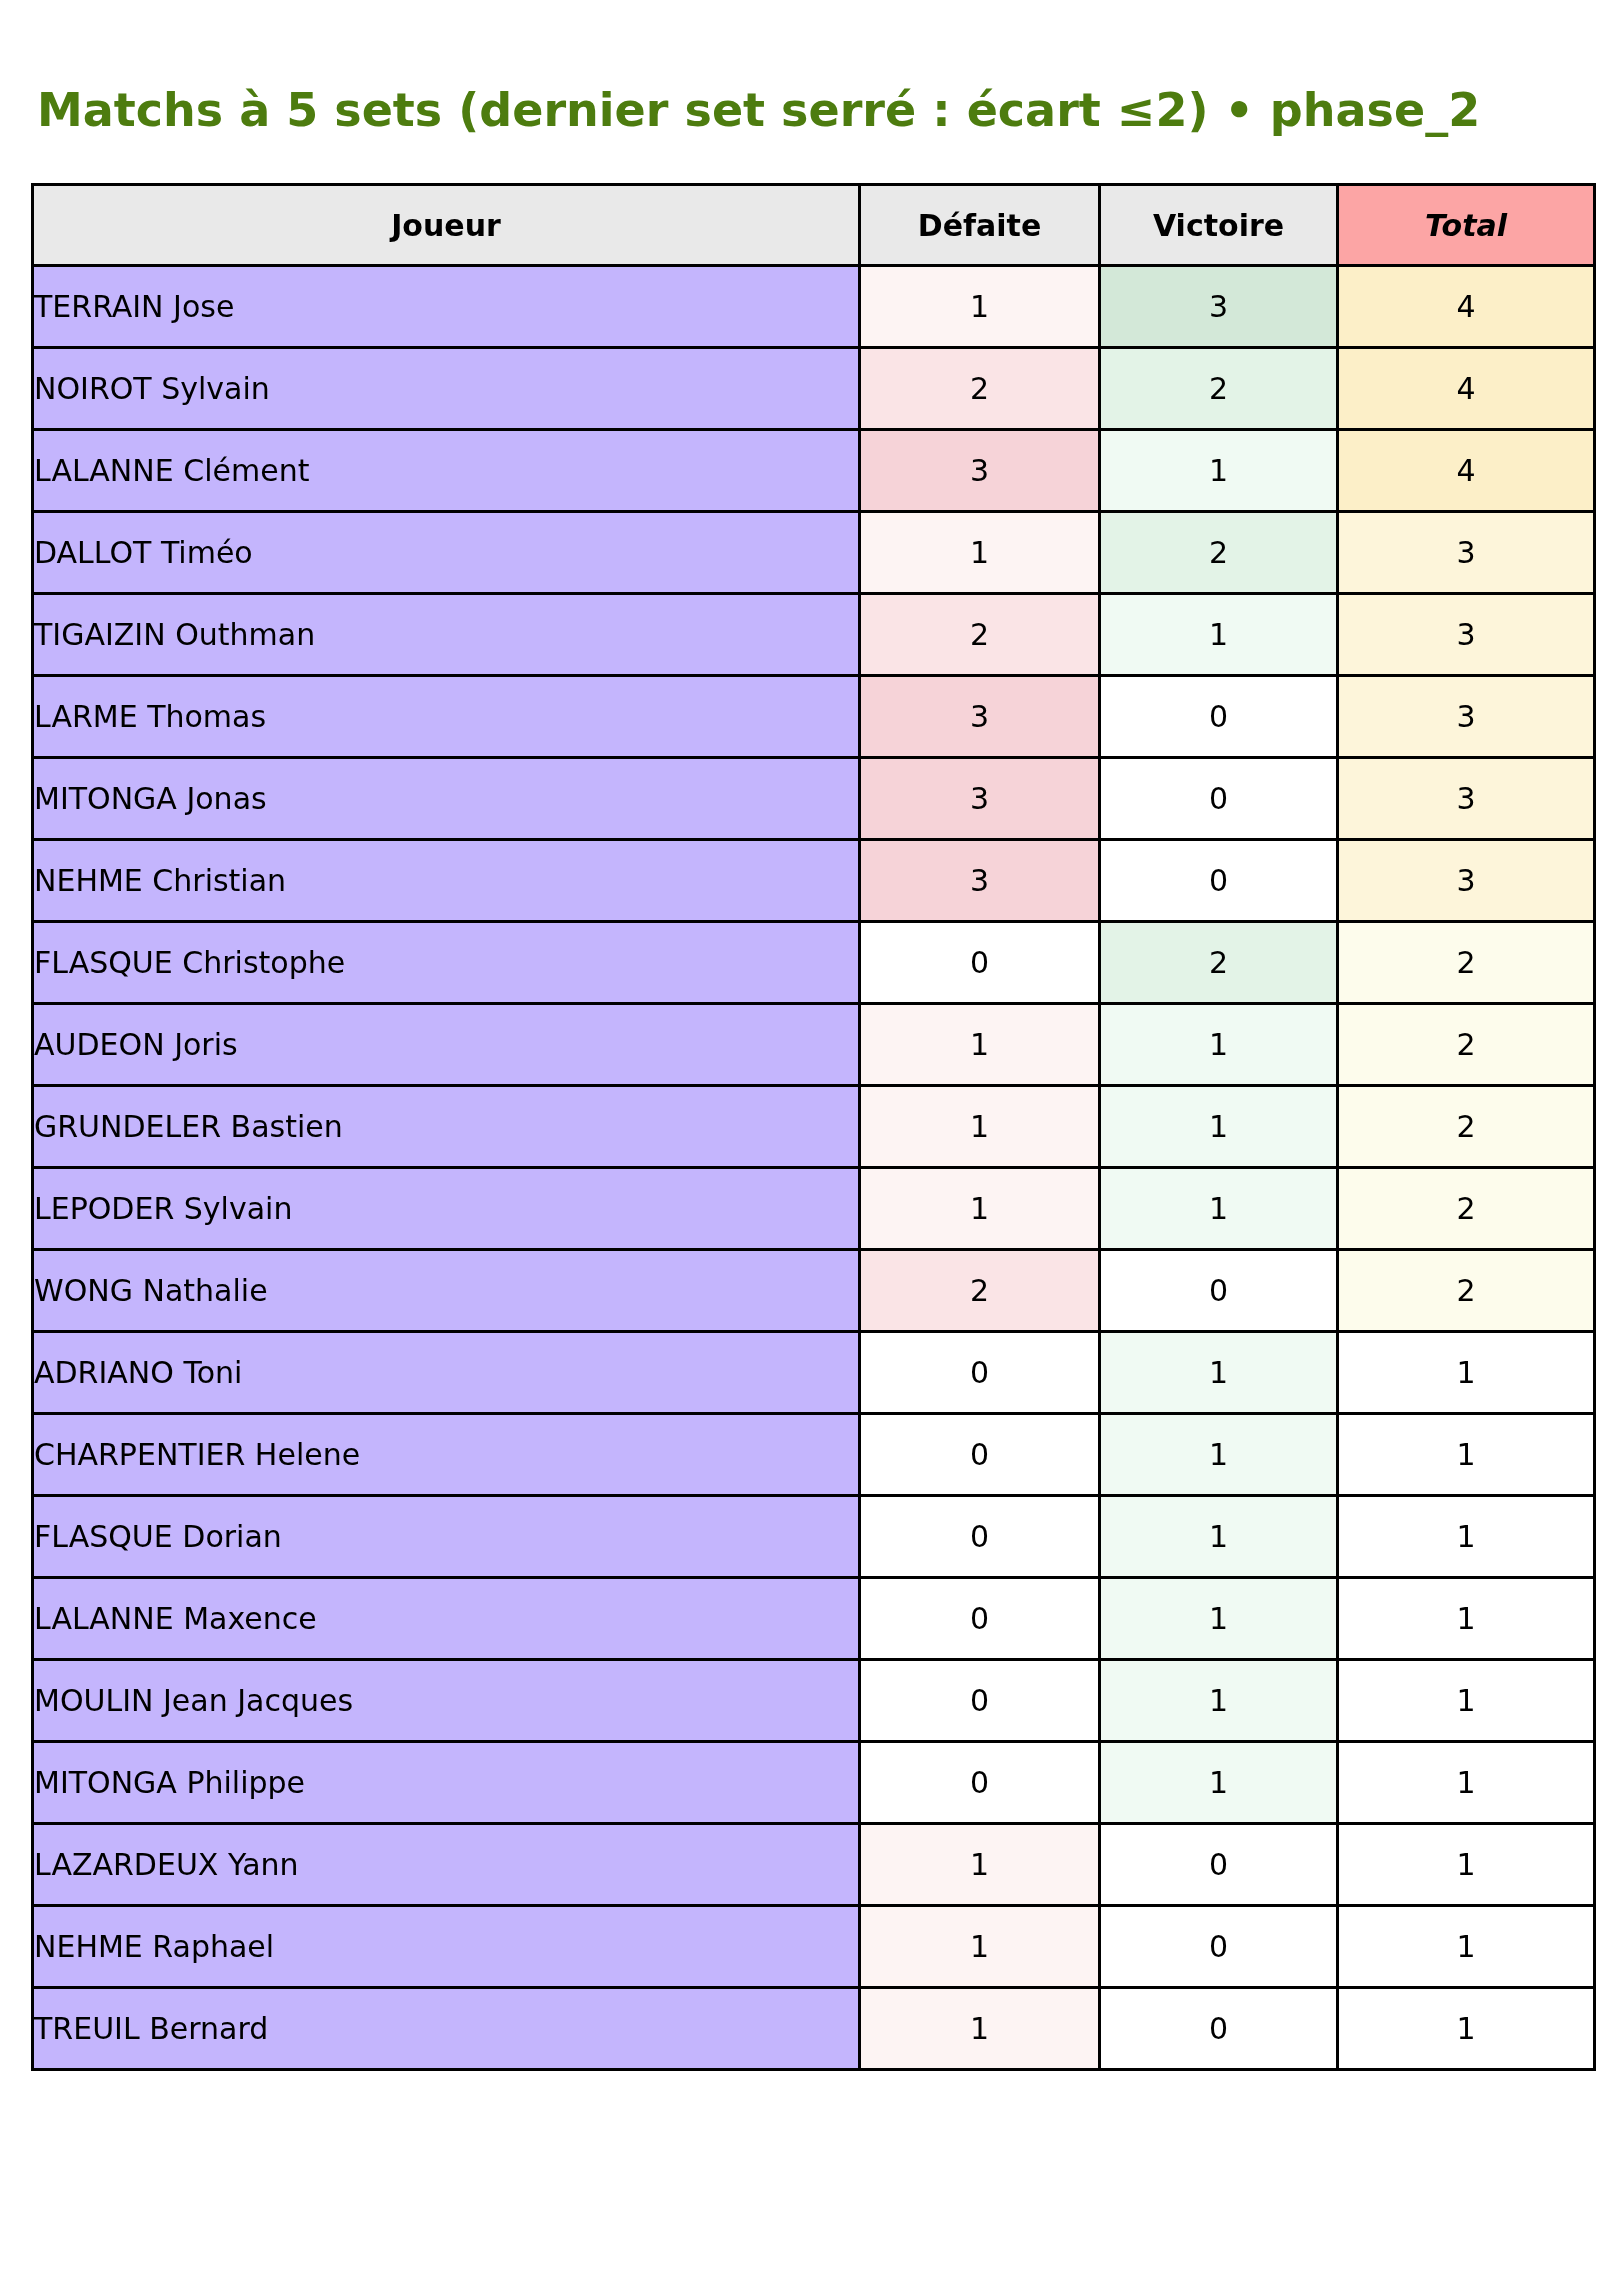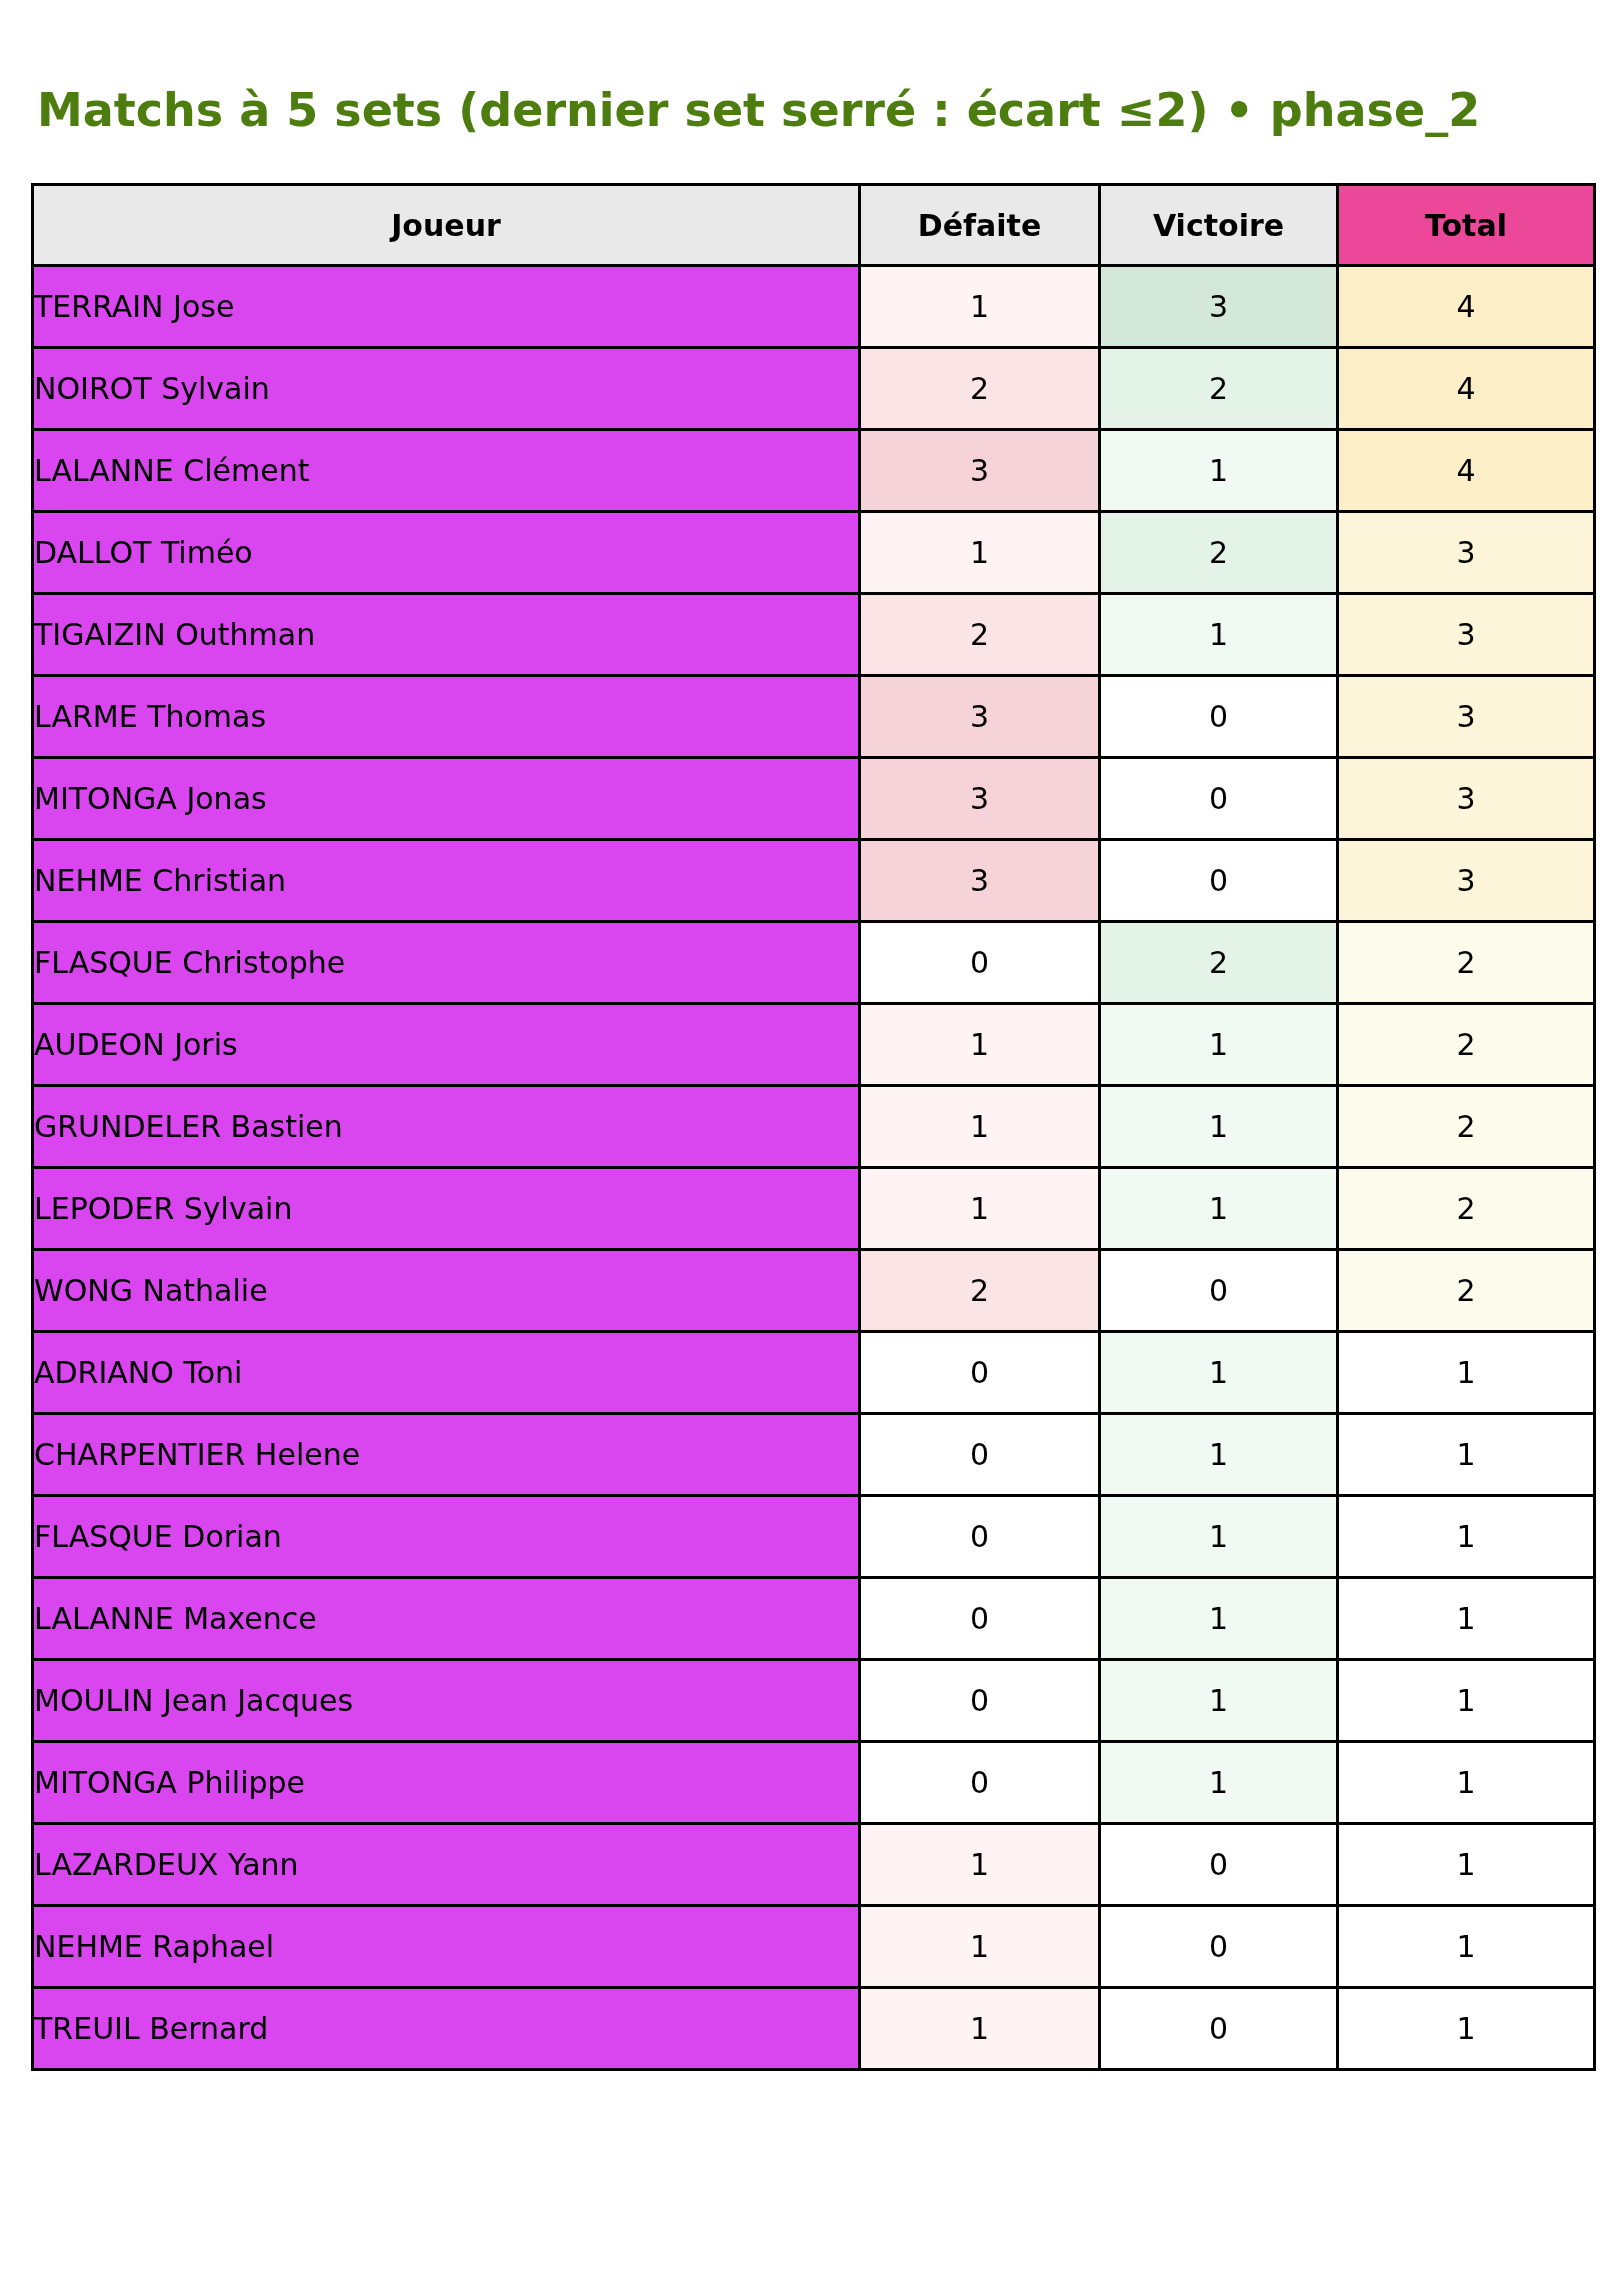--- a/index.html
+++ b/index.html
@@ -49,21 +49,21 @@
   }
   table.results thead tr { height: 81px; }
   table.results tbody tr { height: 82px; }
   table.results th {
     font-weight: 700;
     text-align: center;
   }
   td.name-cell {
     text-align: left;
     padding-left: 79px;
-    background: #d946ef;
+    background: #c4b5fd;
   }
   td.num-cell {
     text-align: center;
   }
 </style>
 </head>
 <body>
 
 <h1 class="page-title">Matchs à 5 sets (dernier set serré : écart ≤2) • phase_2</h1>
 
@@ -72,21 +72,21 @@
     <col style="width:827px">
     <col style="width:240px">
     <col style="width:238px">
     <col style="width:257px">
   </colgroup>
   <thead>
     <tr>
       <th style="background: rgb(233, 233, 233);">Joueur</th>
       <th style="background: rgb(233, 233, 233);">Défaite</th>
       <th style="background: rgb(233, 233, 233); margin-top: 12px;">Victoire</th>
-      <th style="background: #ec4899;">Total</th>
+      <th style="background: #fca5a5; font-style: italic;">Total</th>
     </tr>
   </thead>
   <tbody id="table-body">
       <tr>
     <td class="name-cell">TERRAIN Jose</td>
     <td class="num-cell" style="background: rgb(253, 244, 243);">1</td>
     <td class="num-cell" style="background: rgb(211, 232, 216);">3</td>
     <td class="num-cell" style="background: rgb(252, 239, 200);">4</td>
   </tr>
       <tr>

